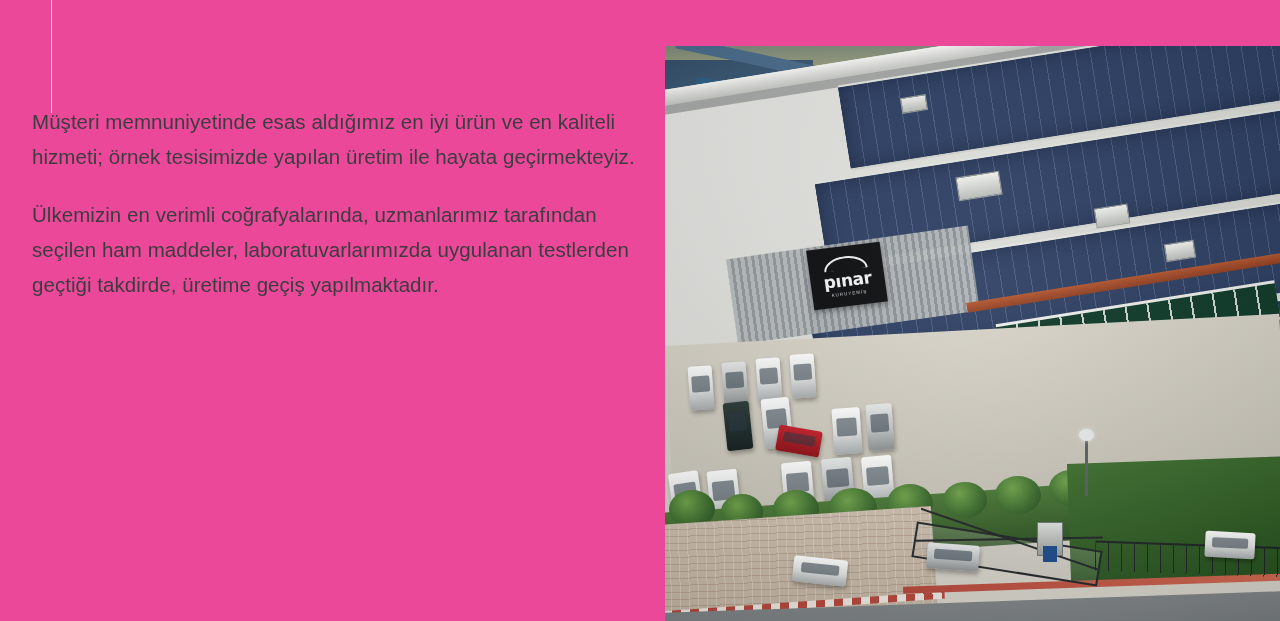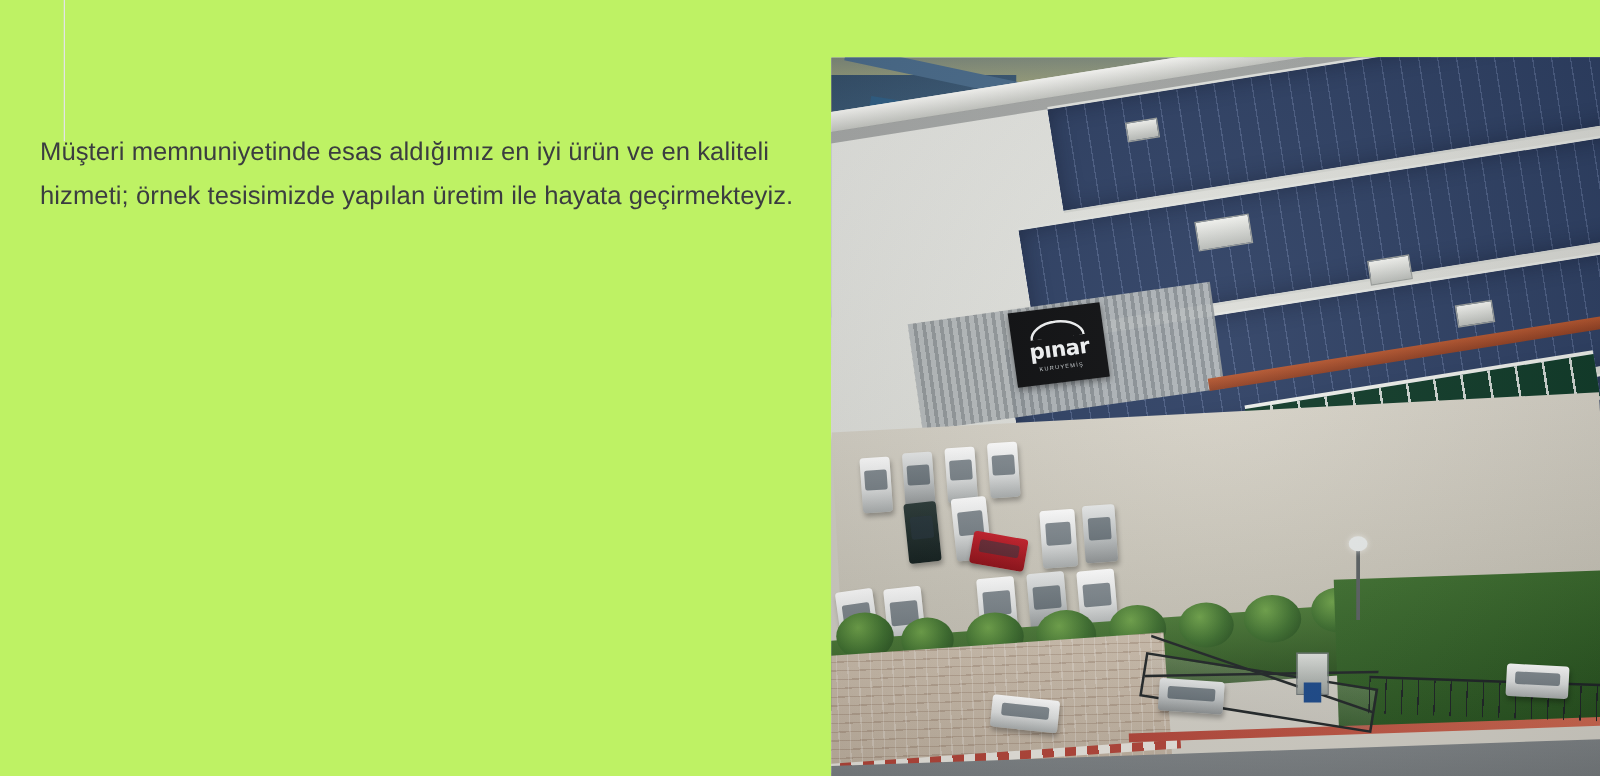--- a/index.html
+++ b/index.html
@@ -14,21 +14,21 @@
 
   body {
     font-family: "Liberation Sans", "DejaVu Sans", sans-serif;
     position: relative;
   }
 
   .page {
     position: relative;
     width: 1280px;
     height: 621px;
-    background: #bef264;
+    background: #ec4899;
   }
 
   
   .accent-rule {
     position: absolute;
     left: 51px;
     top: 0px;
     width: 1px;
     height: 113px;
     background: #e3e4e6;
@@ -463,20 +463,21 @@
 </style>
 </head>
 <body>
 
 <div class="page">
 
   <div class="accent-rule"></div>
 
   <div class="text-column">
     <p class="paragraph">Müşteri memnuniyetinde esas aldığımız en iyi ürün ve en kaliteli hizmeti; örnek tesisimizde yapılan üretim ile hayata geçirmekteyiz.</p>
+    <p class="paragraph">Ülkemizin en verimli coğrafyalarında, uzmanlarımız tarafından seçilen ham maddeler, laboratuvarlarımızda uygulanan testlerden geçtiği takdirde, üretime geçiş yapılmaktadır.</p>
   </div>
 
   <div class="photo-frame">
     <div class="photo">
 
       <div class="ground"></div>
       <div class="hillside"></div>
       <div class="hill-green"></div>
 
       <div class="plant"></div>

